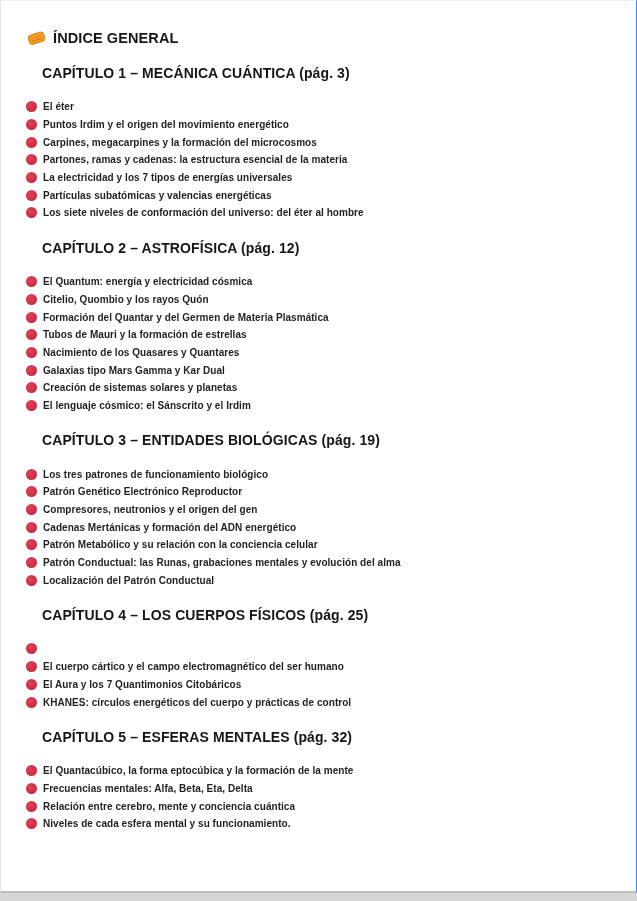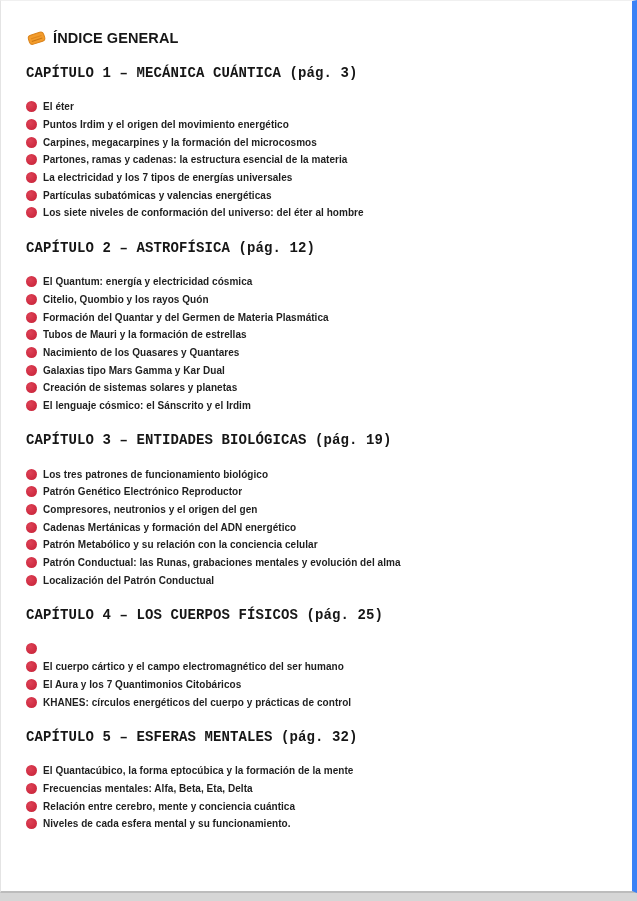--- a/index.html
+++ b/index.html
@@ -17,21 +17,21 @@
     background:var(--app-bg);
     font-family:"Liberation Sans", sans-serif;
     -webkit-font-smoothing:antialiased;
   }
   .page{
     width:637px;
     height:893px;
     background:var(--page-bg);
     border-top:1px solid #f0f0f0;
     border-left:1px solid var(--edge);
-    border-right:5px solid #3b82f6;
+    border-right:1px solid #3b82f6;
     border-bottom:2px solid var(--bottom-line);
     padding:28px 24px 0 25px;
     overflow:hidden;
   }
   .title-row{
     display:flex;
     align-items:center;
     gap:6px;
     height:18px;
   }
@@ -41,27 +41,26 @@
     height:16px;
     flex:0 0 auto;
   }
   .page-title{
     font-size:14.5px;
     font-weight:700;
     color:var(--heading);
     letter-spacing:0.1px;
   }
   section.chapter h2{
-    margin:17px 0 16px 0;
+    margin:17px 0 16px 16px;
     font-size:14px;
     line-height:18px;
     font-weight:700;
     color:var(--heading);
     letter-spacing:0.1px;
-    font-family:Liberation Mono, monospace;
   }
   section.chapter ul{
     list-style:none;
   }
   section.chapter li{
     display:flex;
     align-items:center;
     height:17.7px;
     gap:6px;
   }

